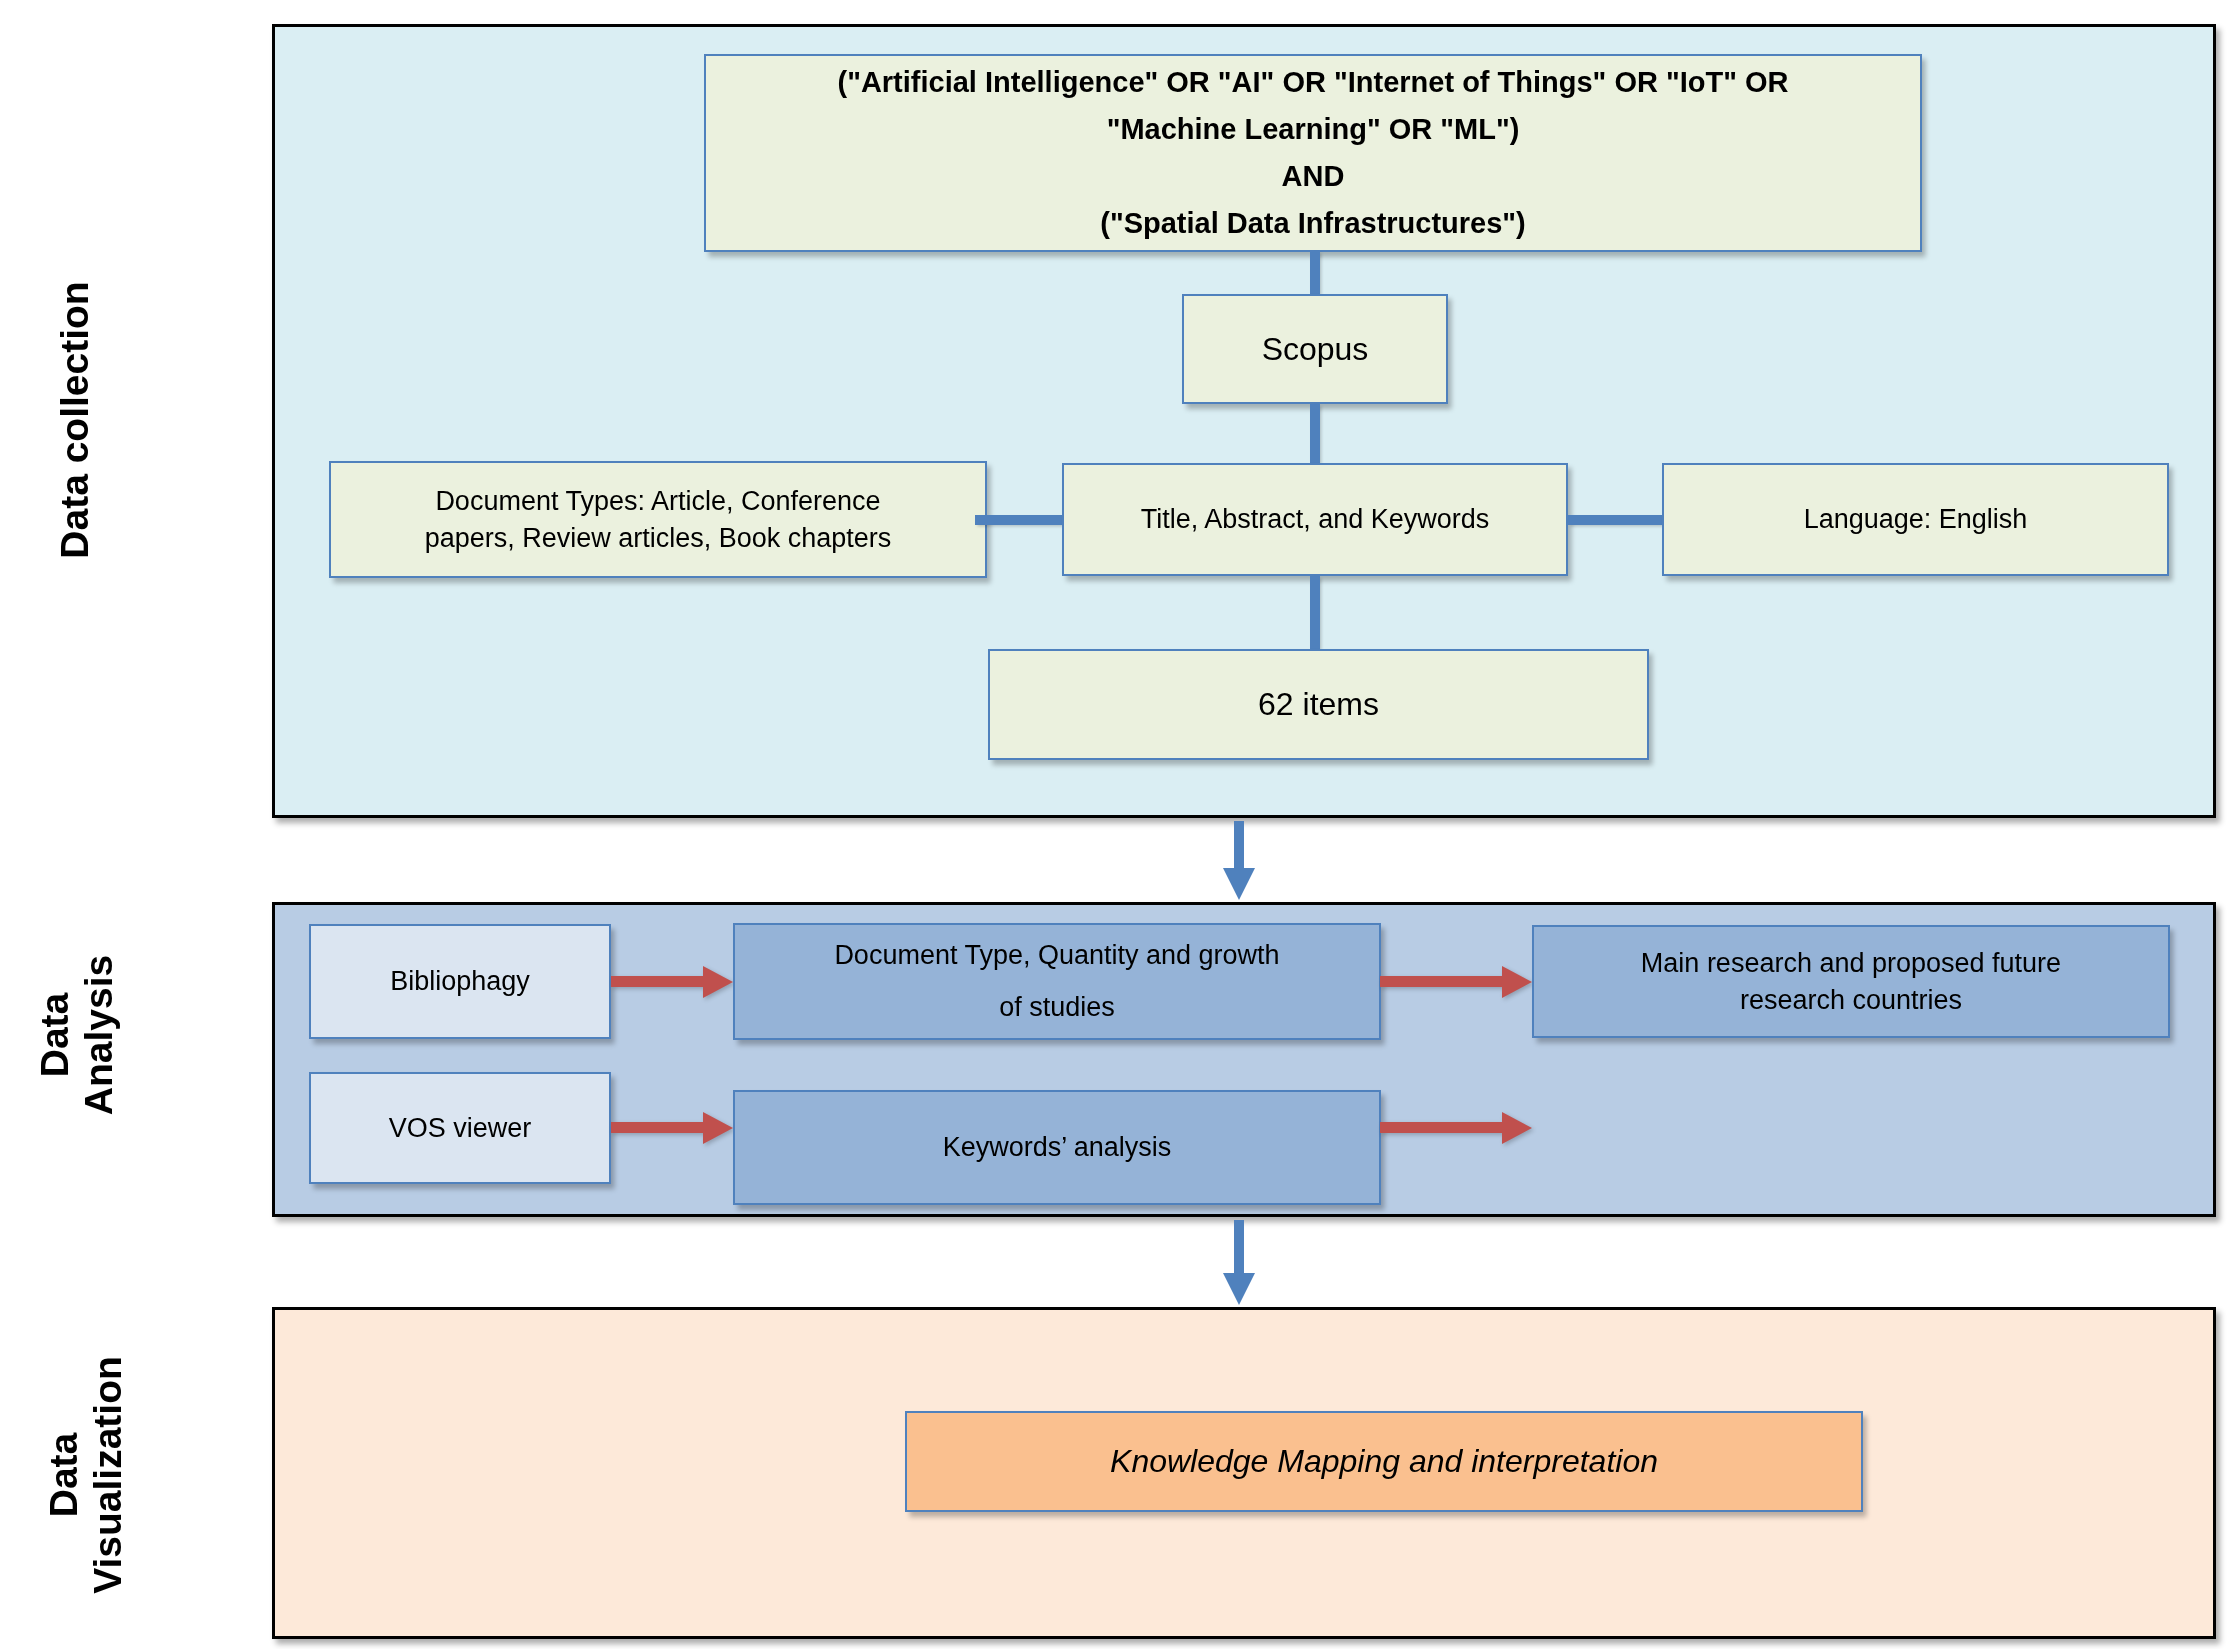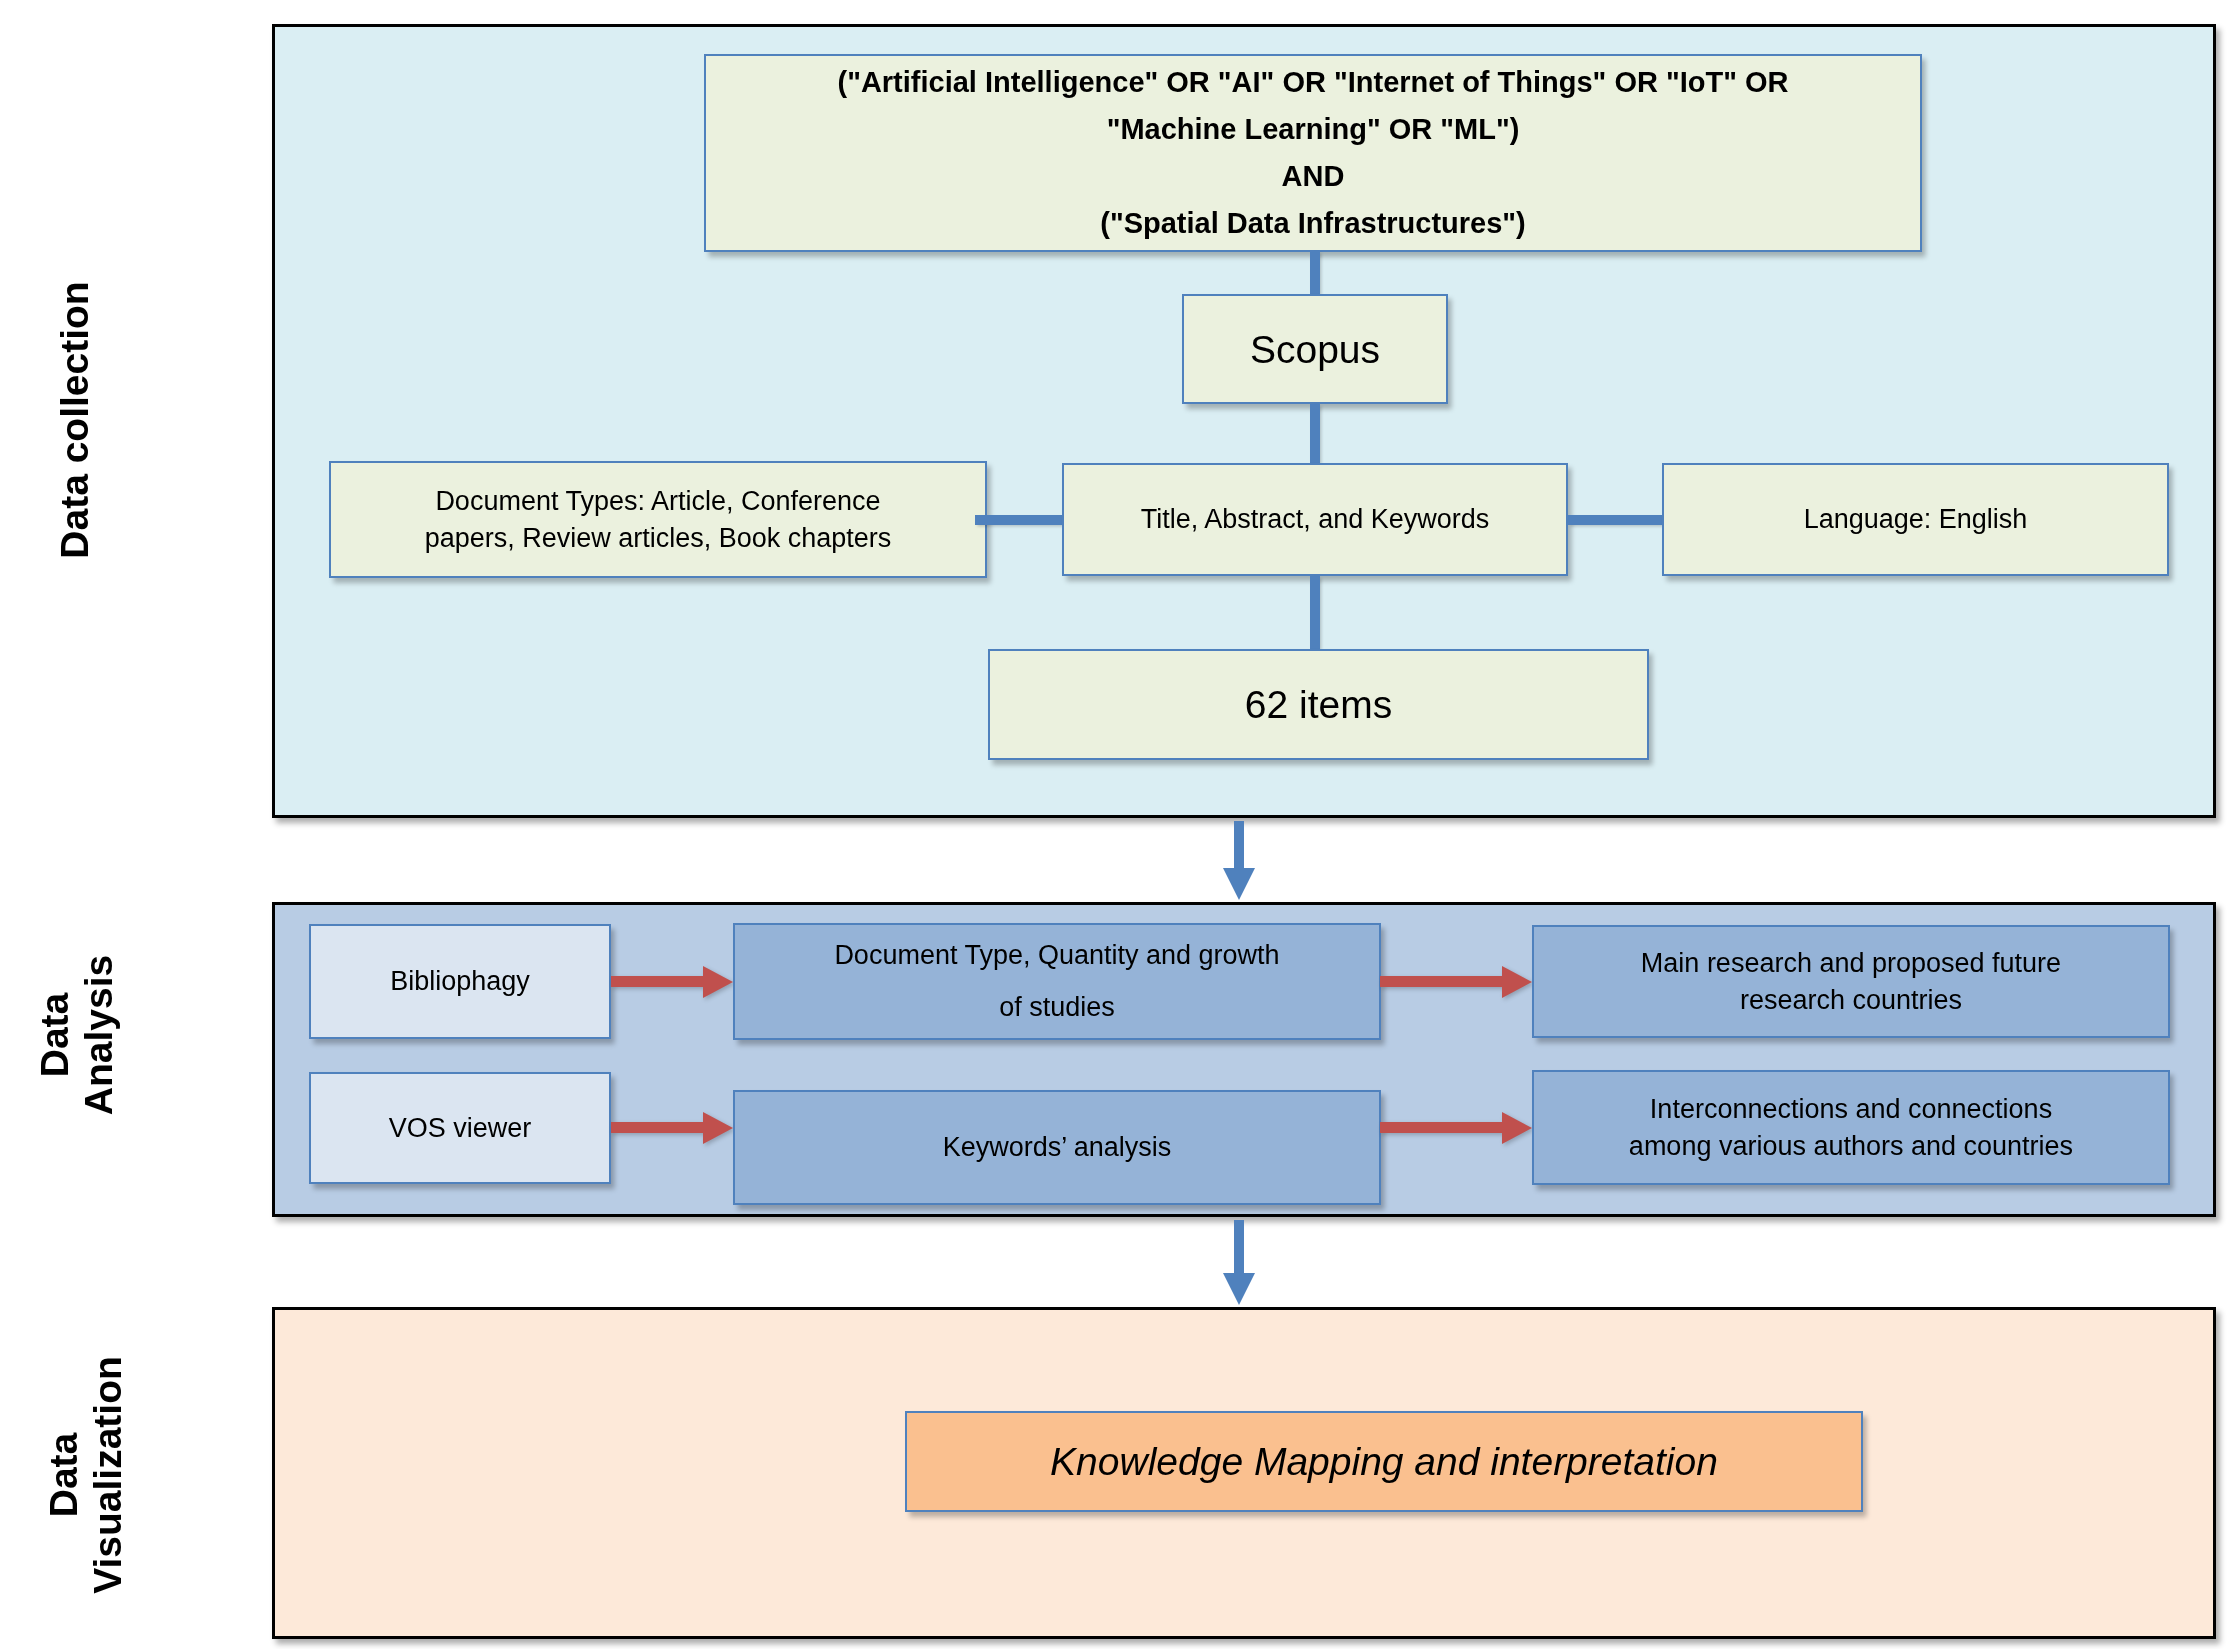--- a/index.html
+++ b/index.html
@@ -36,21 +36,21 @@
 
   
   .box{position:absolute;border:2.9px solid var(--box-border);
        display:flex;flex-direction:column;align-items:center;justify-content:center;
        text-align:center;box-shadow:4.3px 5px 5px rgba(0,0,0,.26);}
   .box span{display:block;}
   .greenbox{background:var(--query-box-bg);}
   .toolbox{background:var(--tool-box-bg);text-align:center;}
   .bluebox{background:var(--analysis-box-bg);}
   .t38{font-size:27px;line-height:37px;}
-  .t40{font-size:39px;line-height:39px;}
+  .t40{font-size:32px;line-height:39px;}
 
   
   #query-box{left:429px;top:26.6px;width:1218px;height:198px;font-weight:bold;font-size:29px;line-height:47px;}
   #scopus-box{left:907px;top:267px;width:266px;height:110px;}
   #doctypes-box{left:54px;top:434px;width:658px;height:117px;}
   #tak-box{left:787px;top:436px;width:506px;height:113px;}
   #language-box{left:1387px;top:436px;width:507px;height:113px;}
   #items-box{left:713px;top:622px;width:661px;height:111px;}
 
   
@@ -190,24 +190,20 @@
 
     <div class="box bluebox t38" id="keywords-box">
       <span>Keywords’ analysis</span>
     </div>
 
     <div class="rarrow" id="rarrow-4">
       <div class="shaft"></div>
       <div class="head"></div>
     </div>
 
-    <div class="box bluebox t38" id="interconnections-box">
-      <span>Interconnections and connections</span>
-      <span>among various authors and countries</span>
-    </div>
   </div>
 
   <div class="varrow" id="arrow-s2-s3">
     <div class="shaft"></div>
     <div class="head"></div>
   </div>
 
   <div class="section" id="section-visualization">
     <div class="box t40" id="knowledge-box">
       <span>Knowledge Mapping and interpretation</span>

